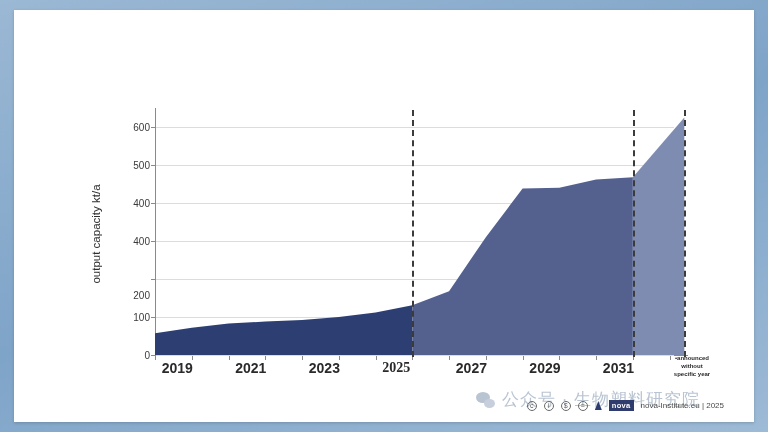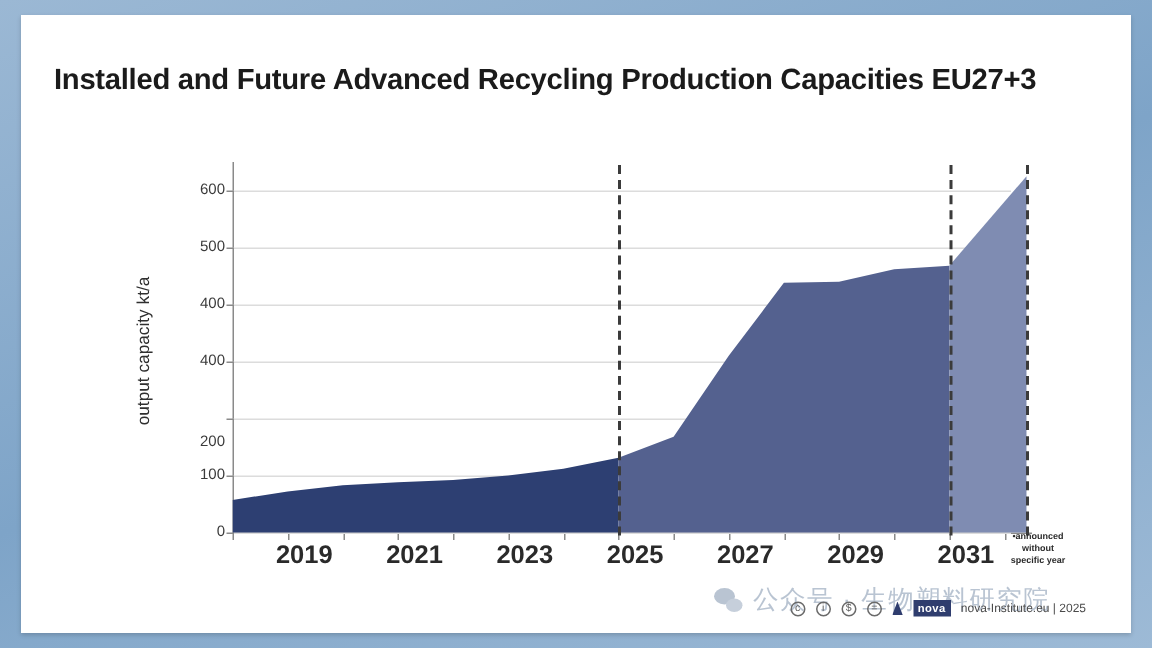--- a/index.html
+++ b/index.html
@@ -73,22 +73,22 @@
     font-size: 11.5px;
     color: #2f2f2f;
     text-align: center;
     transform: rotate(-90deg);
     transform-origin: center center;
   }
   .xtick-label {
     position: absolute;
     top: 350px; width: 60px;
     margin-left: -30px;
-    text-align: right;
-    font-size: 17px;
+    text-align: left;
+    font-size: 14px;
     font-weight: bold;
     color: #2a2a2a;
   }
   .xtickmark {
     position: absolute;
     top: 346px; width: 1px; height: 4px;
     background: #8a8a8a;
   }
   #annot {
     position: absolute;
@@ -171,21 +171,20 @@
     width: 11px; height: 9px;
     background: #c6cfdb; border-radius: 50%;
   }
 </style>
 </head>
 <body>
 
 <div id="frame">
   <div id="card">
 
-    <div id="title">Installed and Future Advanced Recycling Production Capacities EU27+3</div>
 
     <div id="chart">
       <div id="ylabel">output capacity kt/a</div>
       <div id="yaxis-line"></div>
       <div id="xaxis-line"></div>
 
       <div id="gridlayer">
           <div class="gridline" style="top: 345px;"></div>
           <div class="gridline" style="top: 307px;"></div>
           <div class="gridline" style="top: 269px;"></div>
@@ -207,21 +206,21 @@
           <div class="ytick-label" style="top: 193px; left: 96px;">400</div>
           <div class="tickmark" style="top: 155px;"></div>
           <div class="ytick-label" style="top: 155px; left: 96px;">500</div>
           <div class="tickmark" style="top: 117px;"></div>
           <div class="ytick-label" style="top: 117px; left: 96px;">600</div>
         </div>
       <div id="xticklayer">
           <div class="xtick-label" style="left: 177.759px;">2019</div>
           <div class="xtick-label" style="left: 251.276px;">2021</div>
           <div class="xtick-label" style="left: 324.793px;">2023</div>
-          <div class="xtick-label" style="left: 398.31px;">2025</div>
+          <div class="xtick-label" style="left: 398.31px; font-family: Liberation Serif, serif;">2025</div>
           <div class="xtick-label" style="left: 471.828px;">2027</div>
           <div class="xtick-label" style="left: 545.345px;">2029</div>
           <div class="xtick-label" style="left: 618.862px;">2031</div>
           <div class="xtickmark" style="left: 141px;"></div>
           <div class="xtickmark" style="left: 177.759px;"></div>
           <div class="xtickmark" style="left: 214.517px;"></div>
           <div class="xtickmark" style="left: 251.276px;"></div>
           <div class="xtickmark" style="left: 288.034px;"></div>
           <div class="xtickmark" style="left: 324.793px;"></div>
           <div class="xtickmark" style="left: 361.552px;"></div>

